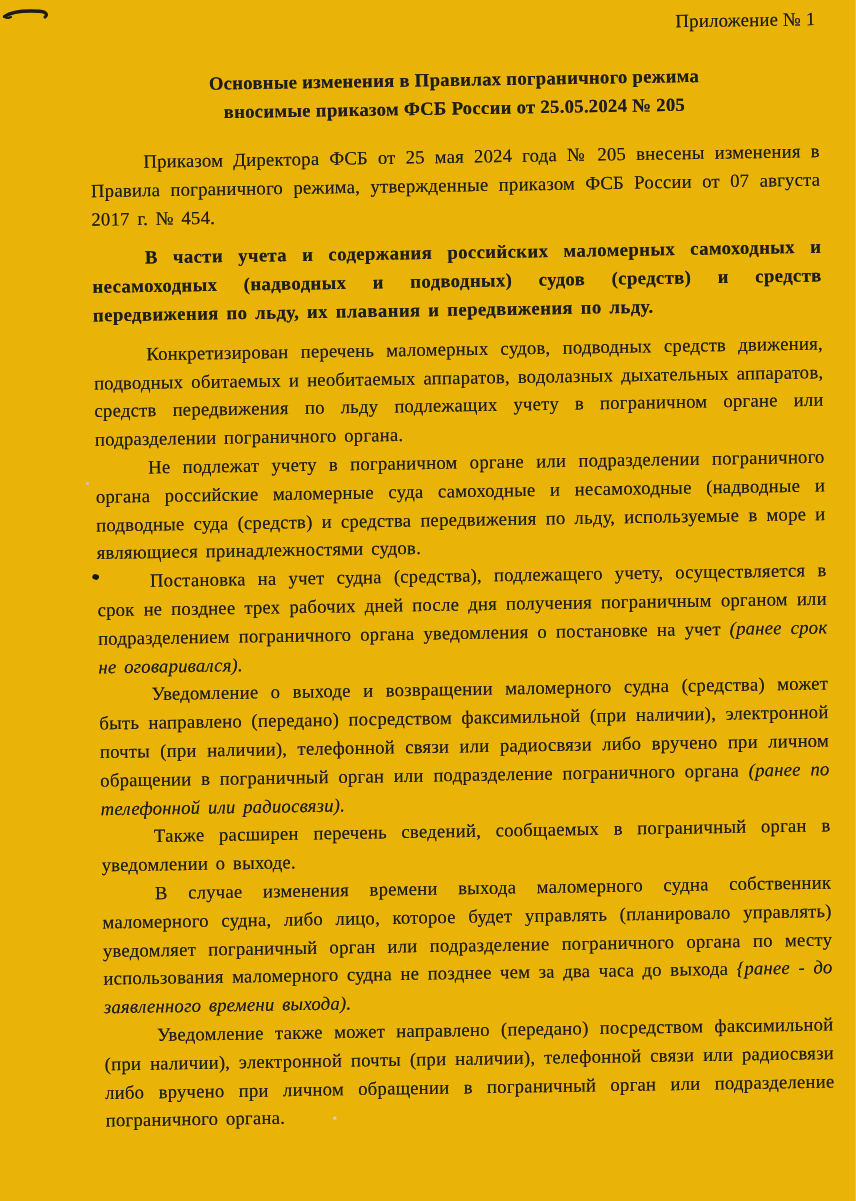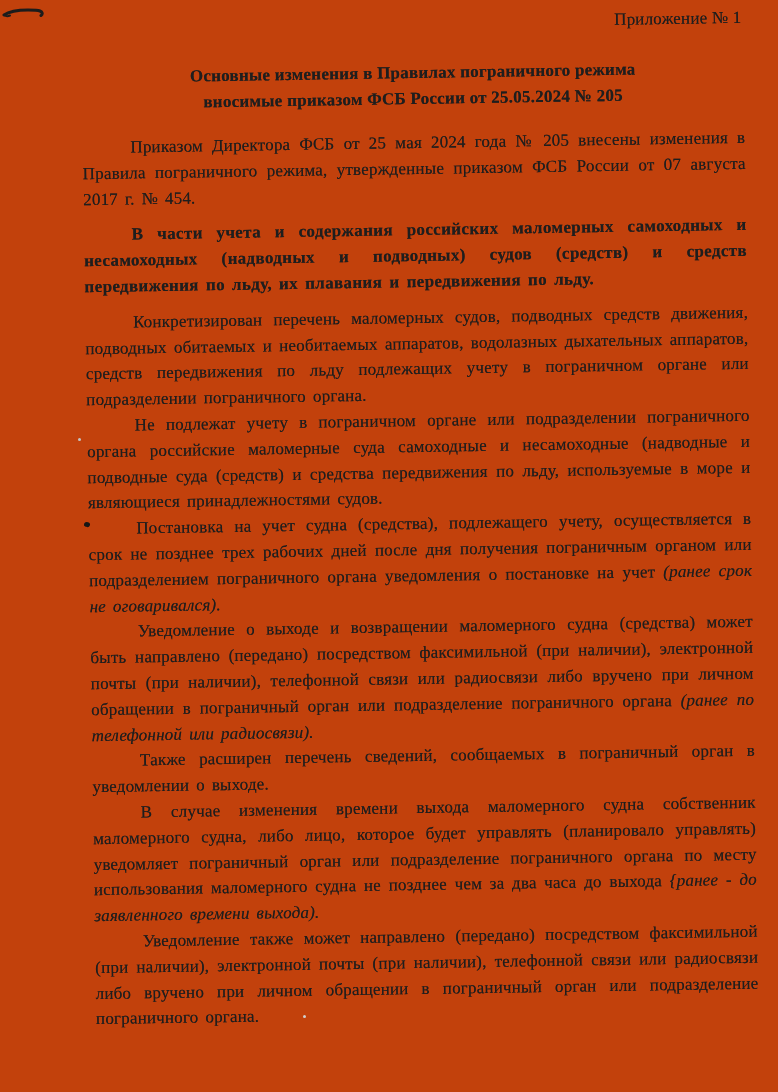--- a/index.html
+++ b/index.html
@@ -10,21 +10,21 @@
   body {
     width: 778px;
     height: 1092px;
     position: relative;
     overflow: hidden;
     font-family: "Liberation Serif", "DejaVu Serif", serif;
   }
   .scan-page {
     position: absolute;
     inset: 0;
-    background: #c2410c;
+    background: #eab308;
     overflow: hidden;
   }
   
   .tilt {
     position: absolute;
     left: 85px;
     right: 30px;
     top: 10px;
     transform: rotate(-0.9deg);
     transform-origin: 50% 30%;

